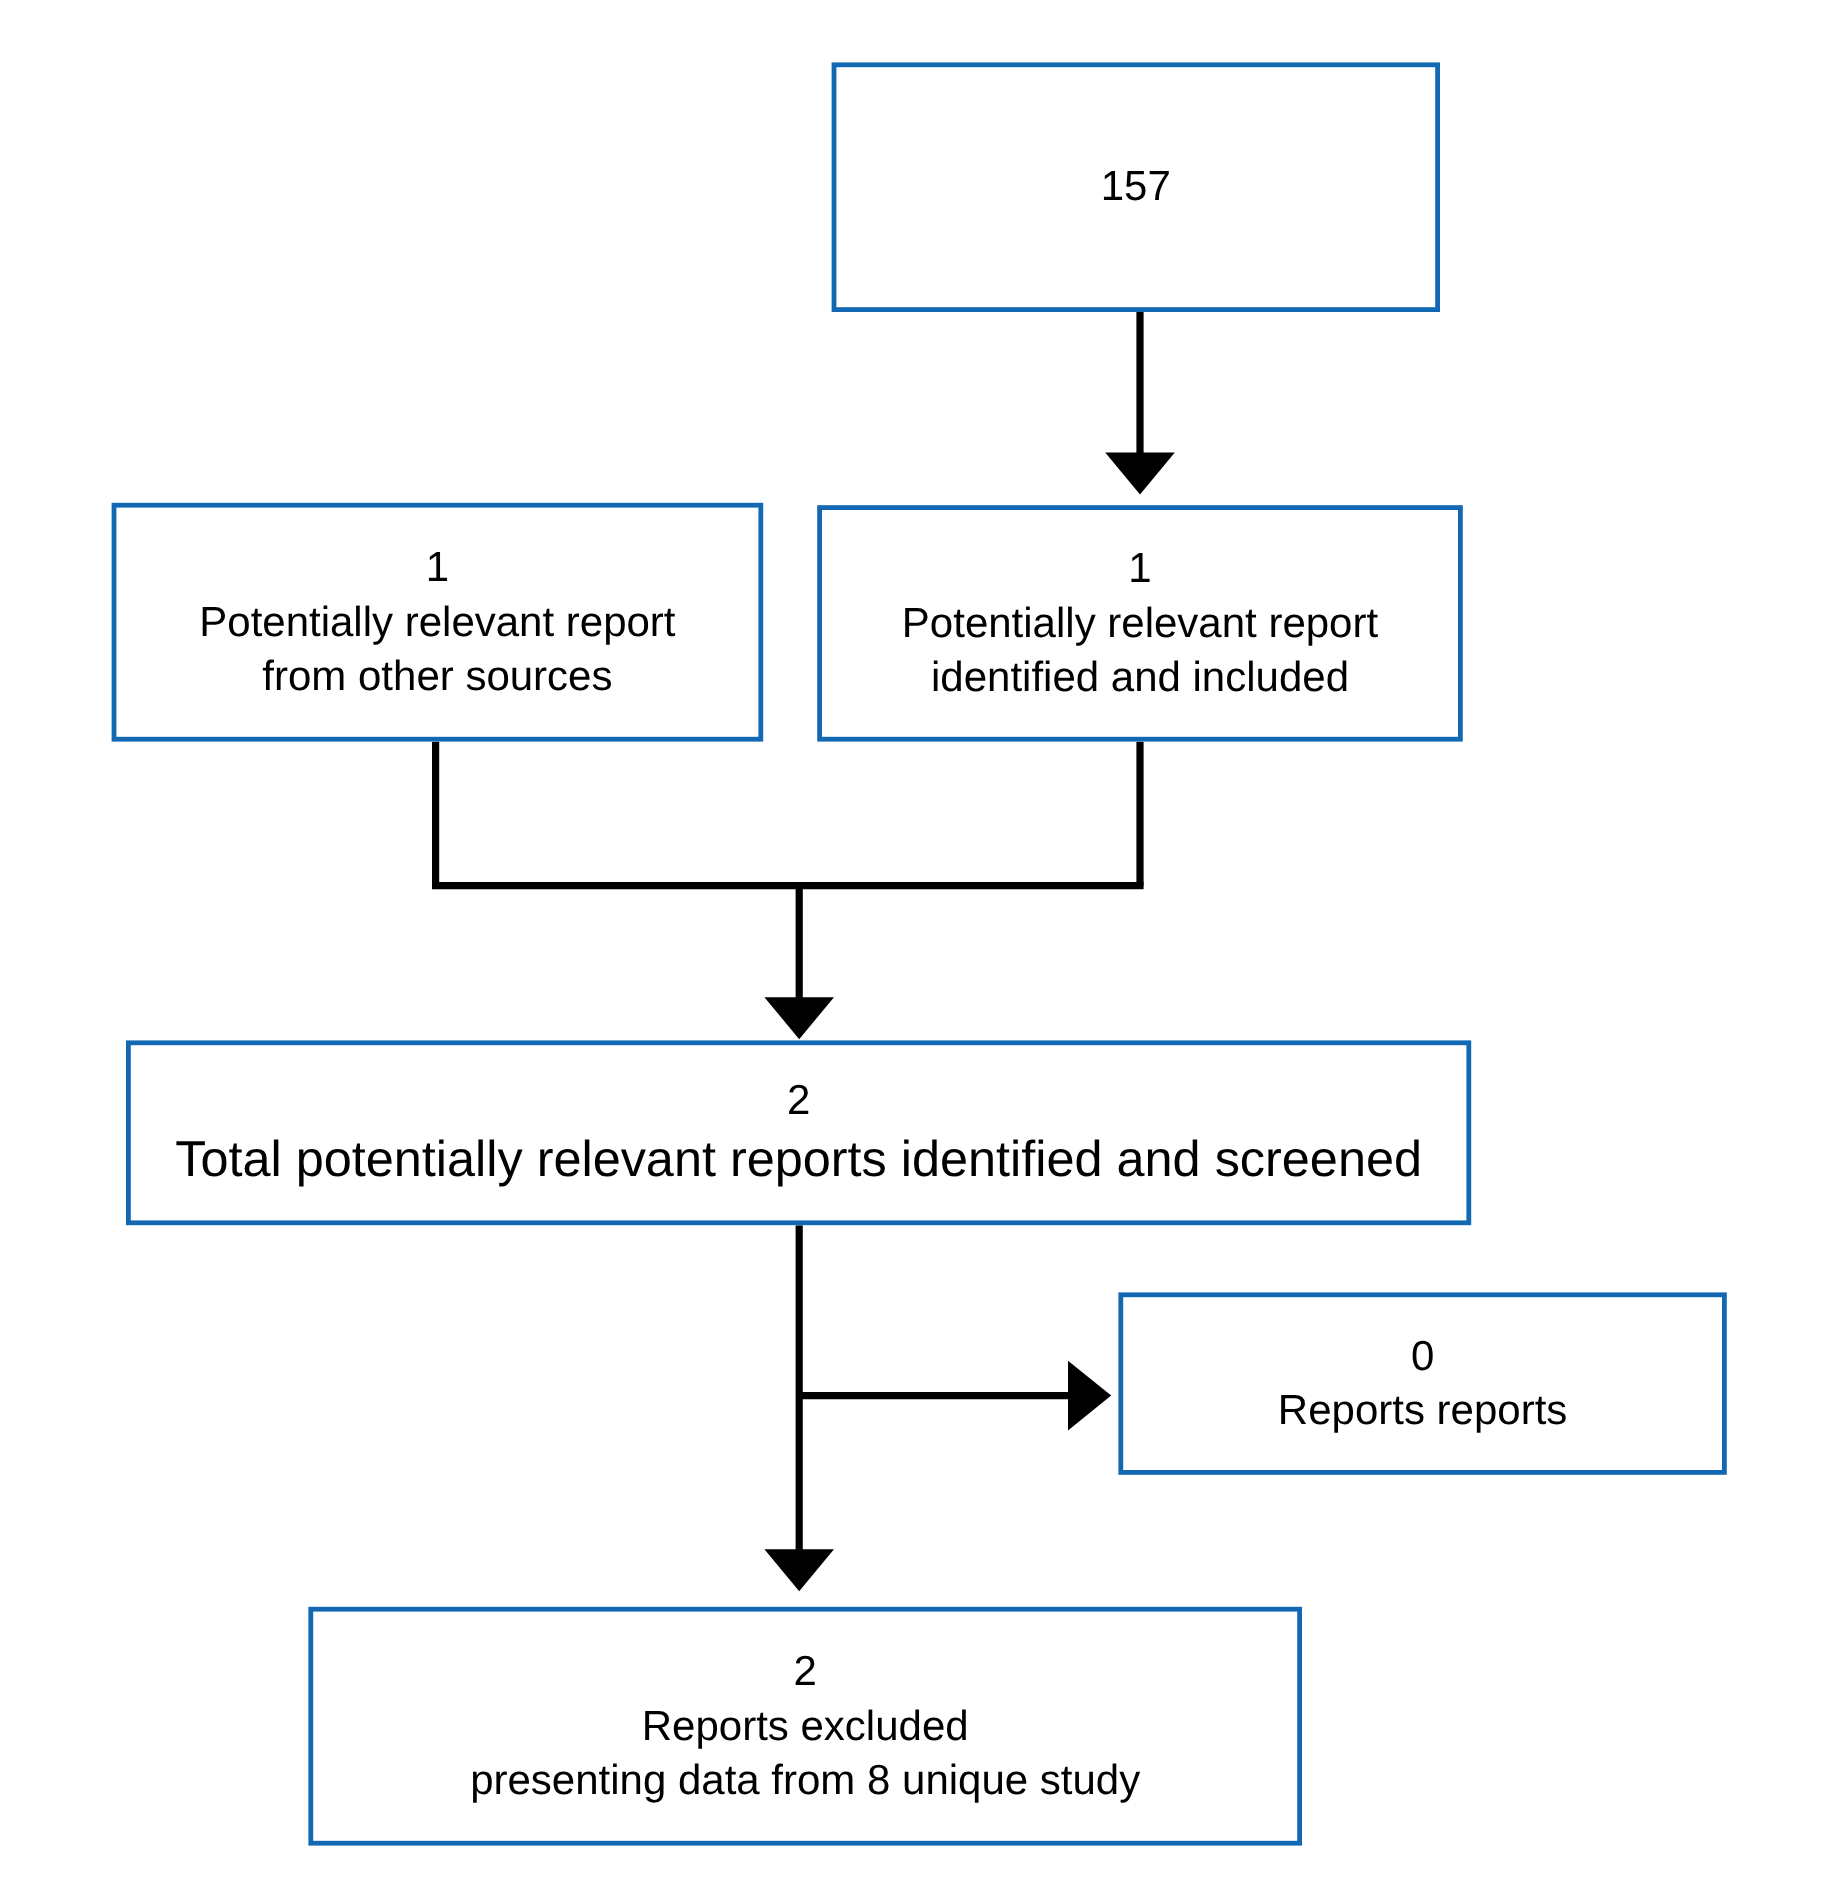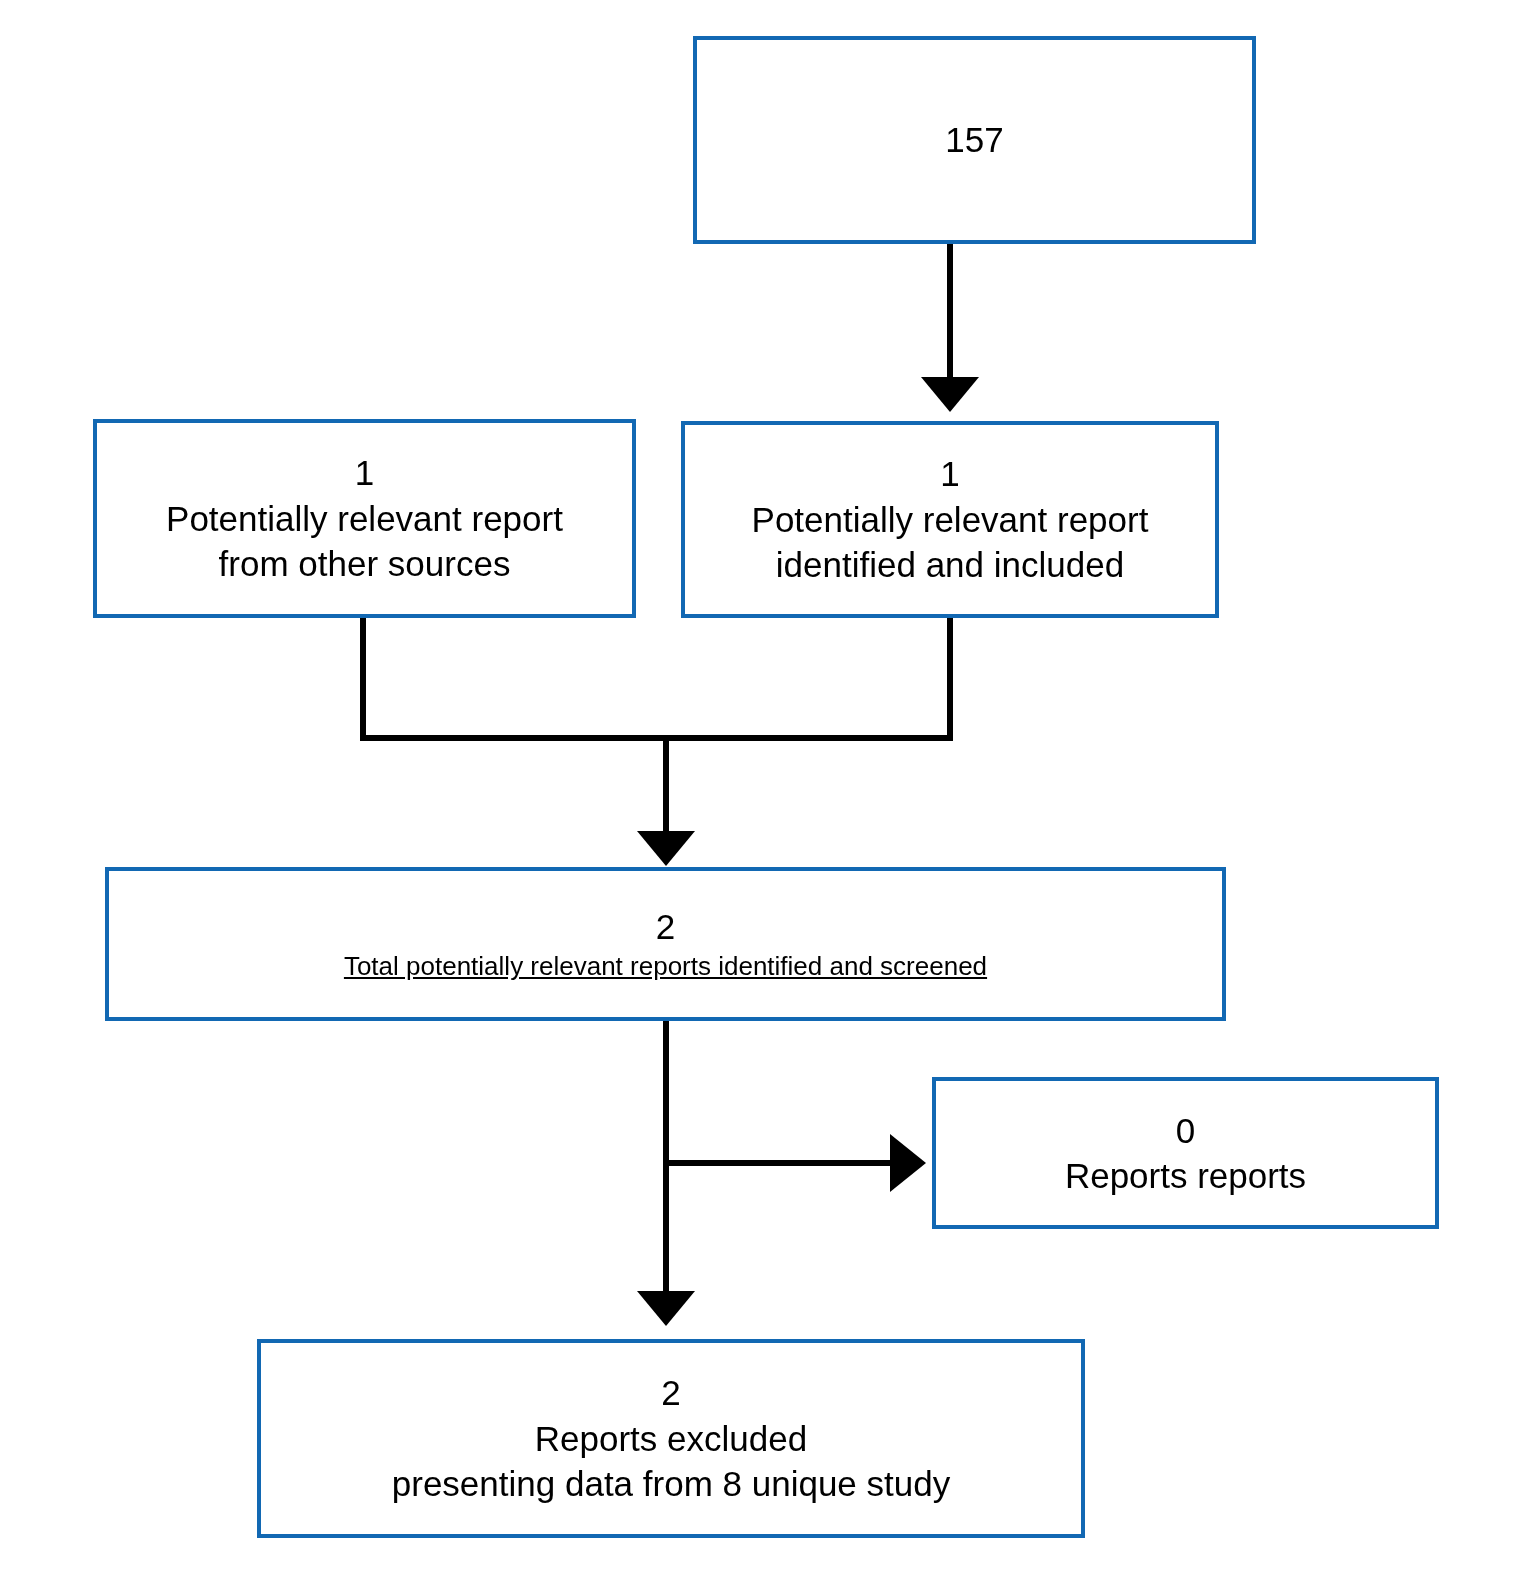--- a/index.html
+++ b/index.html
@@ -44,27 +44,27 @@
     line-height: 1.30;
     white-space: nowrap;
   }
   .box-count {
     font-size: 35px;
   }
   .box-text {
     font-size: 35px;
   }
   
-  #box-identified  { left: 693px;  top: 36px;   width: 563px; height: 208px; }
+  #box-identified  { left: 693px;  top: 52px;   width: 507px; height: 208px; }
   #box-other-src   { left: 93px;   top: 419px;  width: 543px; height: 199px; }
   #box-screened    { left: 681px;  top: 421px;  width: 538px; height: 197px; }
   #box-total       { left: 105px;  top: 867px;  width: 1121px; height: 154px; }
   #box-excluded    { left: 932px;  top: 1077px; width: 507px; height: 152px; }
   #box-included    { left: 257px;  top: 1339px; width: 828px; height: 199px; }
-  #box-total .box-text { font-size: 26px; text-decoration: underline; }
+  #box-total .box-text { font-size: 42px; }
 </style>
 </head>
 <body>
 
 <div id="diagram-root" style="background: rgb(255, 255, 255);">
 
   <svg class="flow-svg" viewBox="0 0 1530 1576" width="1530" height="1576" xmlns="http://www.w3.org/2000/svg">
 
     <g>
       <line x1="950" y1="244" x2="950" y2="384" stroke="#000000" stroke-width="6"></line>

